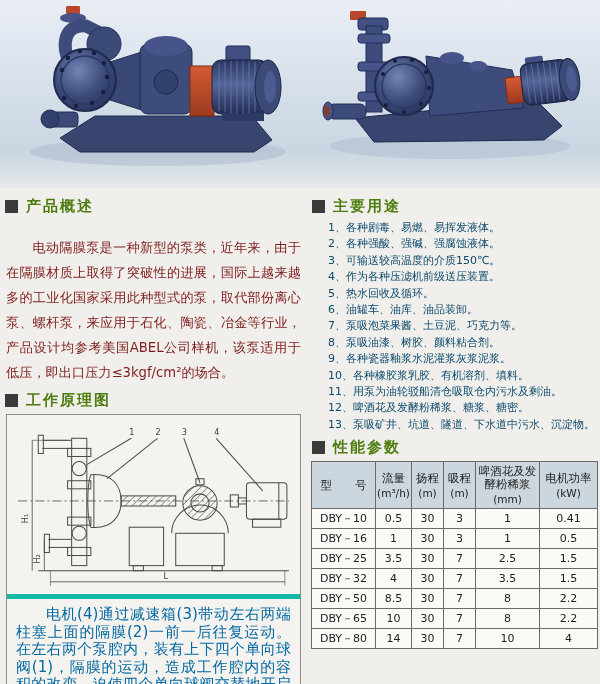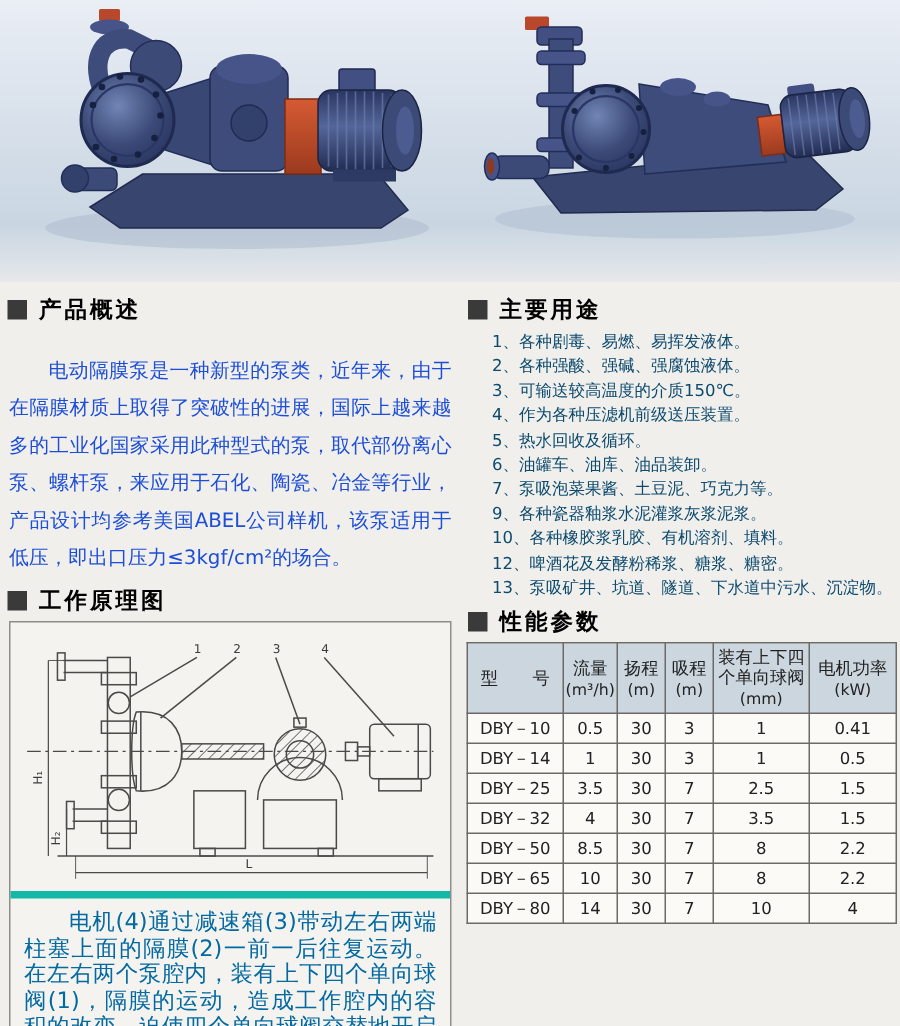--- a/index.html
+++ b/index.html
@@ -16,25 +16,25 @@
   }
   .photo { flex:1 1 50%; position:relative; }
   .photo svg { width:100%; height:100%; display:block; }
   
   .columns { display:flex; gap:8px; padding:4px 3px 0 4px; }
   .col-left  { width:299px; }
   .col-right { width:286px; }
   
   .section-header { display:flex; align-items:center; gap:8px; margin:5px 0 4px 1px; }
   .bullet { width:13px; height:13px; background:#3a3a3a; flex:0 0 auto; }
-  .section-title { font-size:15px; font-weight:bold; color:#000000; letter-spacing:2px; }
+  .section-title { font-size:15px; font-weight:bold; color:#4d7c0f; letter-spacing:2px; }
   
   .overview-body {
     font-size:13.2px; line-height:25px; text-align:justify; text-indent:2em;
-    color:#1d4ed8; margin:19px 2px 6px 2px;
+    color:#7f1d1d; margin:19px 2px 6px 2px;
   }
   
   .principle-box { border:1px solid #8d8d89; background:#f4f3ef; margin:2px 2px 0 2px; }
   .principle-diagram { padding:3px 3px 0 3px; }
   .principle-diagram svg { width:100%; height:176px; display:block; }
   .principle-caption {
     border-top:5px solid #14b8a6; padding:7px 9px 8px 9px;
     font-size:15px; line-height:17.6px; text-align:justify; text-indent:2em; color:#0369a1;
   }
   
@@ -277,22 +277,24 @@
         <span class="section-title">主要用途</span>
       </div>
       <ul class="uses-list" id="uses-list">
           <li>1、各种剧毒、易燃、易挥发液体。</li>
           <li>2、各种强酸、强碱、强腐蚀液体。</li>
           <li>3、可输送较高温度的介质150℃。</li>
           <li>4、作为各种压滤机前级送压装置。</li>
           <li>5、热水回收及循环。</li>
           <li>6、油罐车、油库、油品装卸。</li>
           <li>7、泵吸泡菜果酱、土豆泥、巧克力等。</li>
+          <li>8、泵吸油漆、树胶、颜料粘合剂。</li>
           <li>9、各种瓷器釉浆水泥灌浆灰浆泥浆。</li>
           <li>10、各种橡胶浆乳胶、有机溶剂、填料。</li>
+          <li>11、用泵为油轮驳船清仓吸取仓内污水及剩油。</li>
           <li>12、啤酒花及发酵粉稀浆、糖浆、糖密。</li>
           <li>13、泵吸矿井、坑道、隧道、下水道中污水、沉淀物。</li>
         </ul>
 
       <div class="section-header">
         <span class="bullet"></span>
         <span class="section-title">性能参数</span>
       </div>
 
       <table class="params-table">
@@ -315,40 +317,40 @@
               </th>
               <th>
                 <div class="th-label">扬程</div>
                 <div class="th-unit">(m)</div>
               </th>
               <th>
                 <div class="th-label">吸程</div>
                 <div class="th-unit">(m)</div>
               </th>
               <th>
-                <div class="th-label">装有上下四个单向球阀</div>
+                <div class="th-label">啤酒花及发酵粉稀浆</div>
                 <div class="th-unit">(mm)</div>
               </th>
               <th>
                 <div class="th-label">电机功率</div>
                 <div class="th-unit">(kW)</div>
               </th>
             </tr>
         </thead>
         <tbody id="params-body">
             <tr>
               <td>DBY－10</td>
               <td>0.5</td>
               <td>30</td>
               <td>3</td>
               <td>1</td>
               <td>0.41</td>
             </tr>
             <tr>
-              <td>DBY－14</td>
+              <td>DBY－16</td>
               <td>1</td>
               <td>30</td>
               <td>3</td>
               <td>1</td>
               <td>0.5</td>
             </tr>
             <tr>
               <td>DBY－25</td>
               <td>3.5</td>
               <td>30</td>

